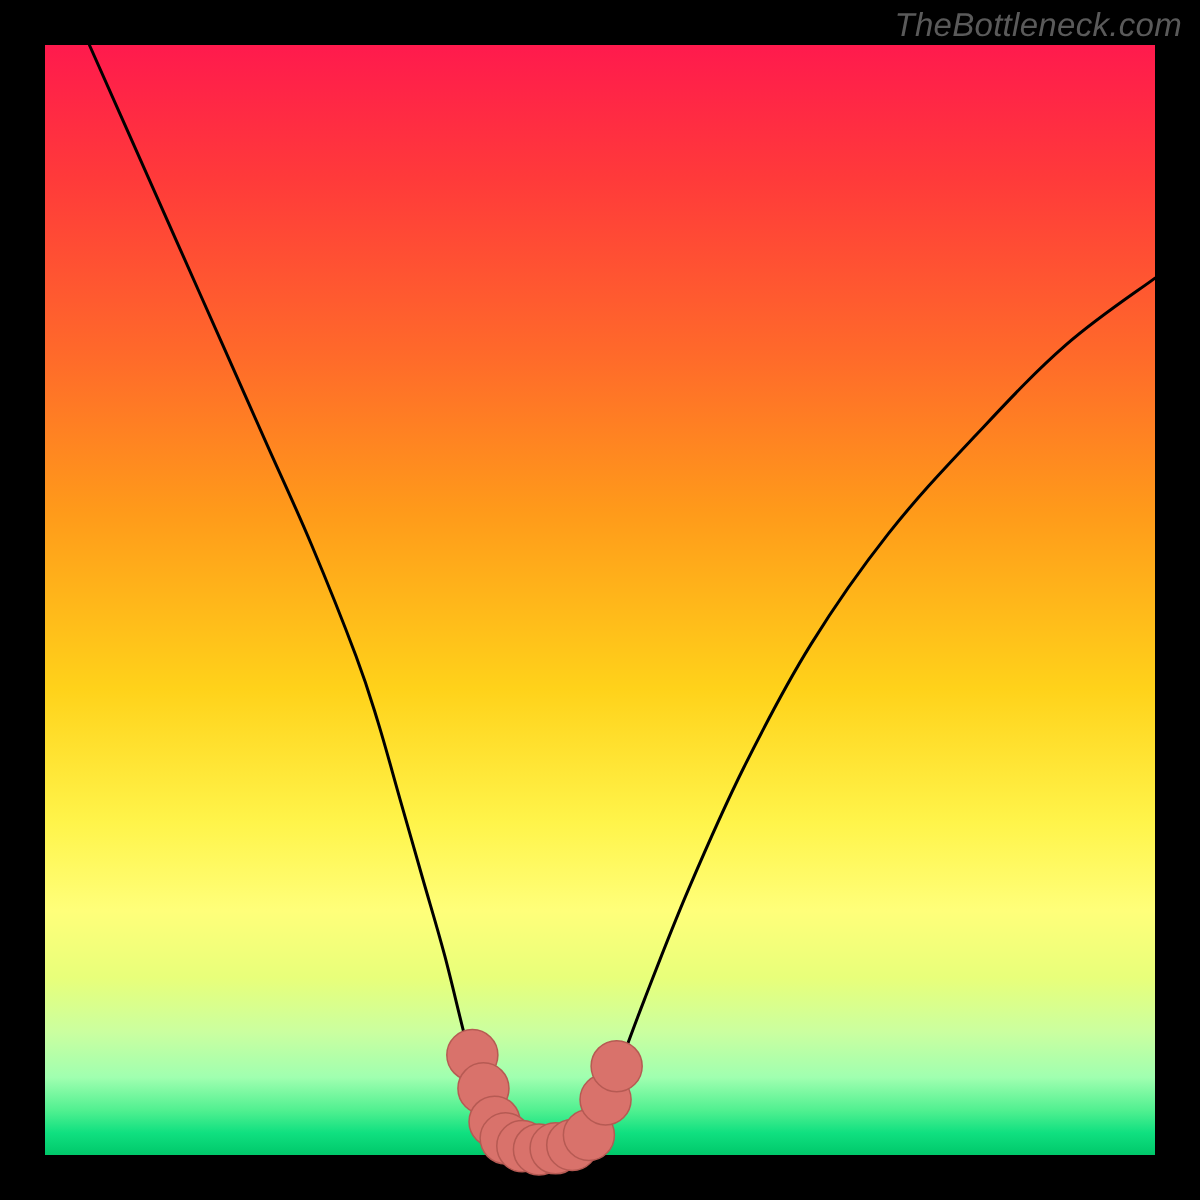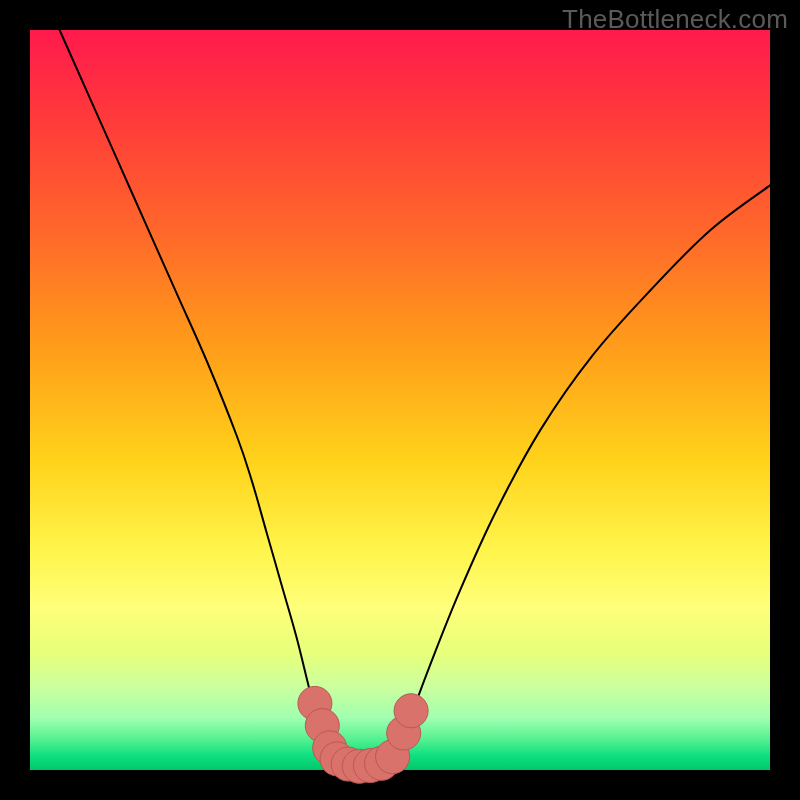--- a/index.html
+++ b/index.html
@@ -40,24 +40,25 @@
       #50f090 96%,
       #10e080 98%,
       #00c86a 100%
     );
   }
   .watermark {
     position: absolute;
     top: 4px;
     right: 12px;
     color: #5a5a5a;
-    font-size: 26px;
+    font-size: 22px;
     font-weight: 500;
     letter-spacing: 0.2px;
     user-select: none;
+    font-style: italic;
   }
   svg.curves {
     position: absolute;
     left: 0;
     top: 0;
     width: 740px;
     height: 740px;
     overflow: visible;
   }
 </style>

